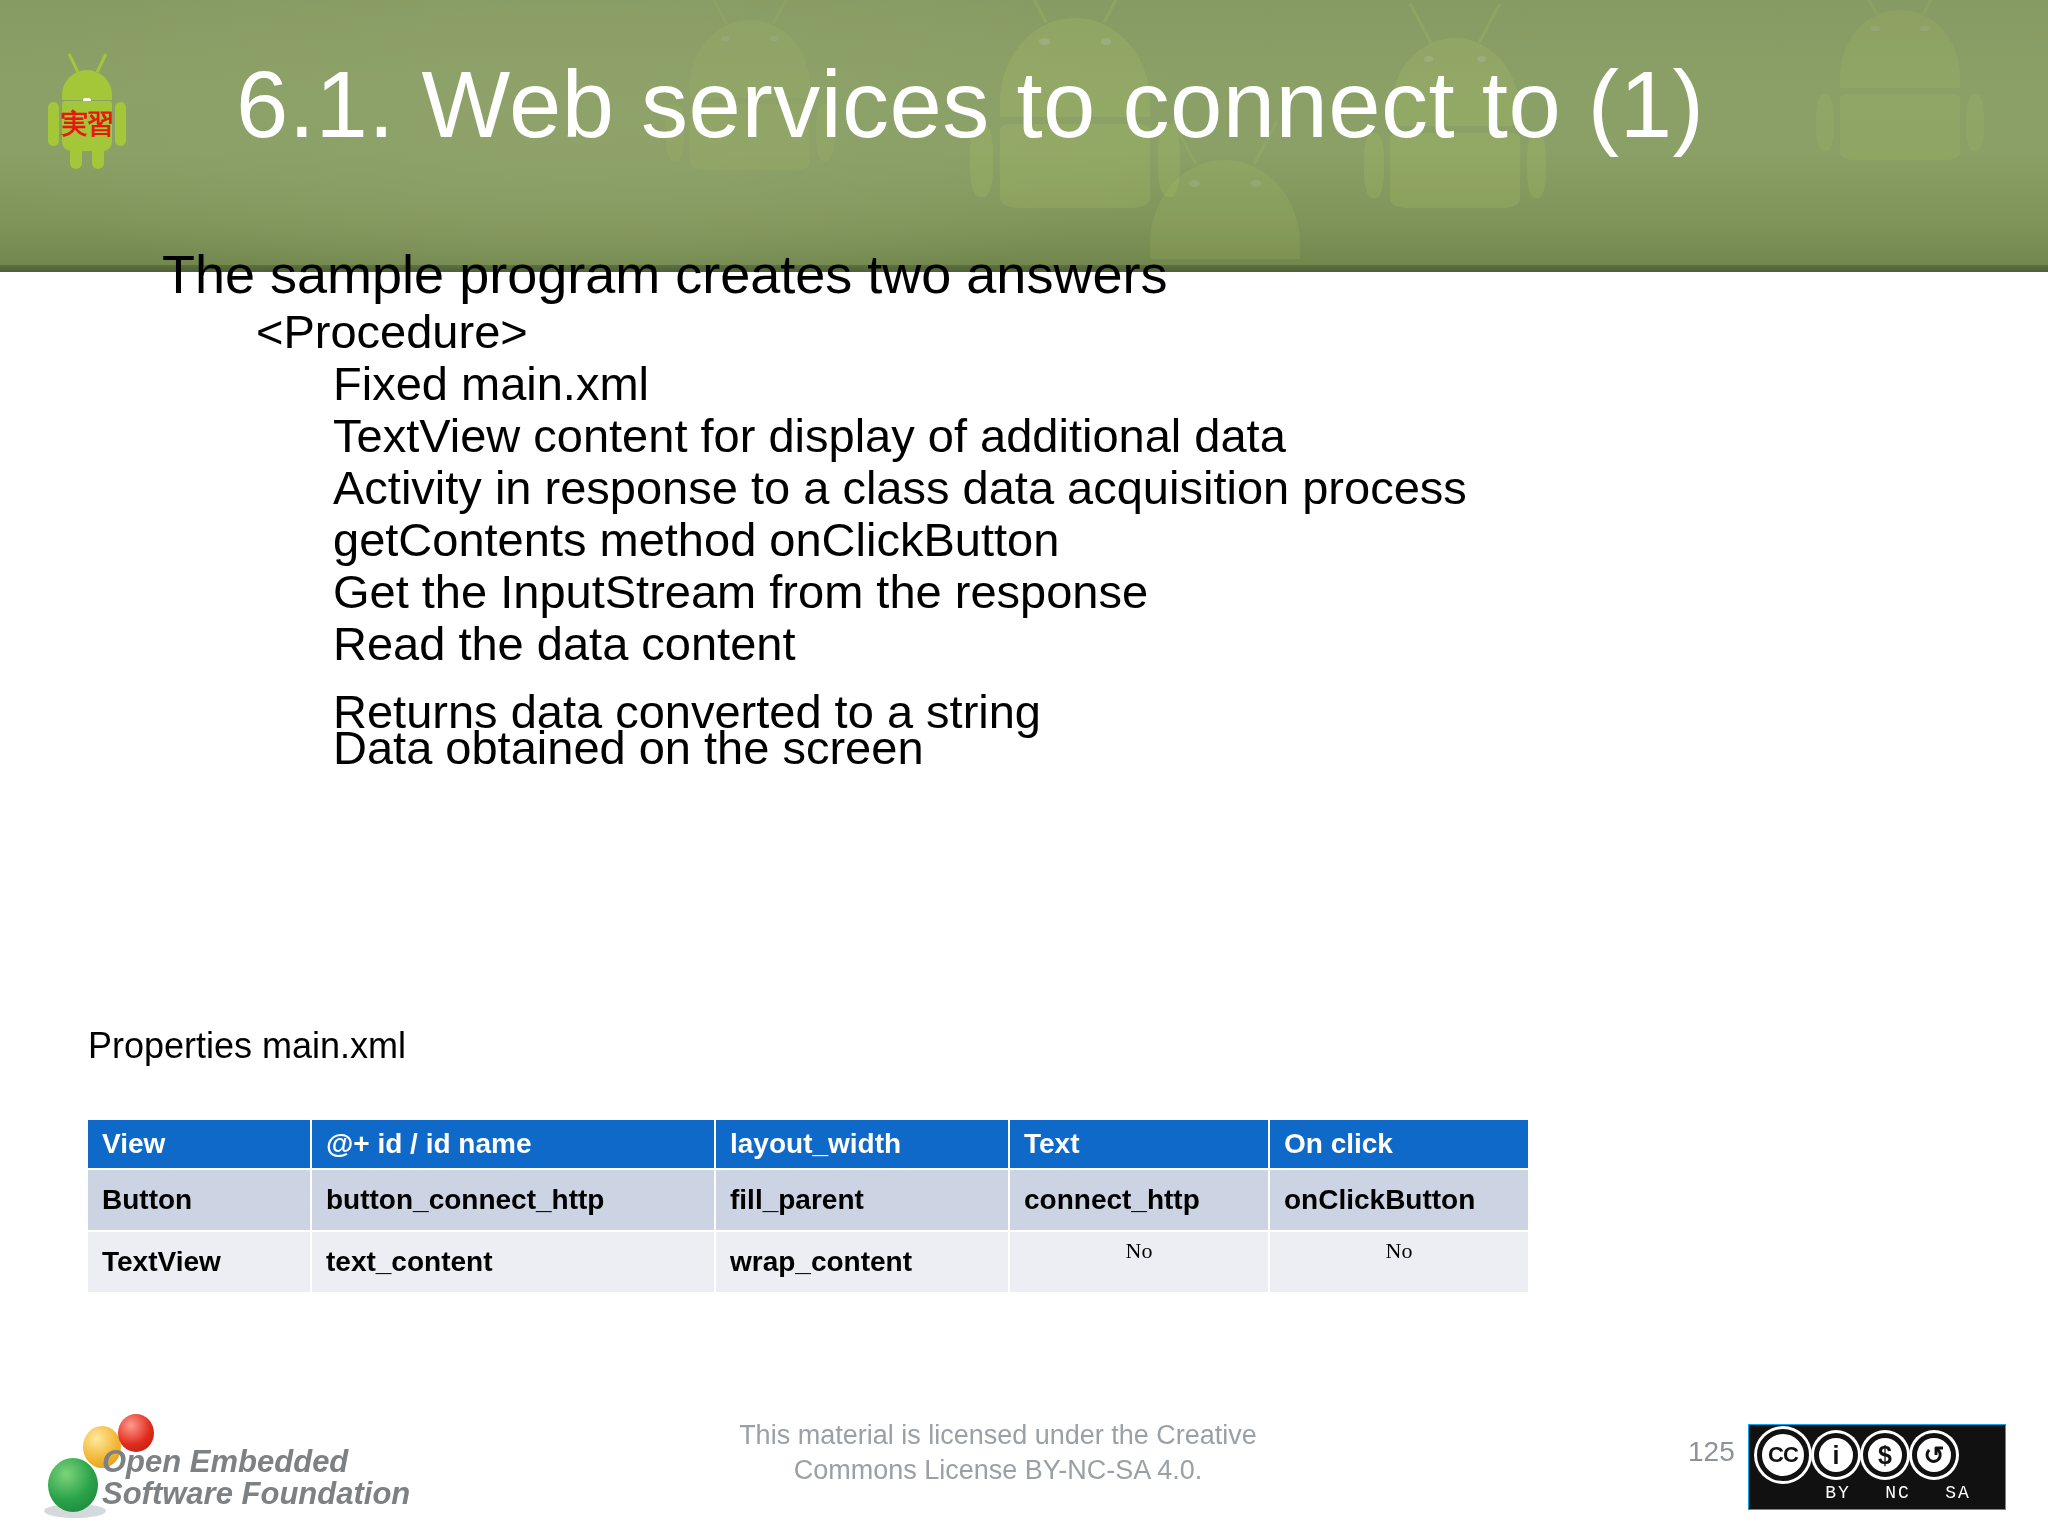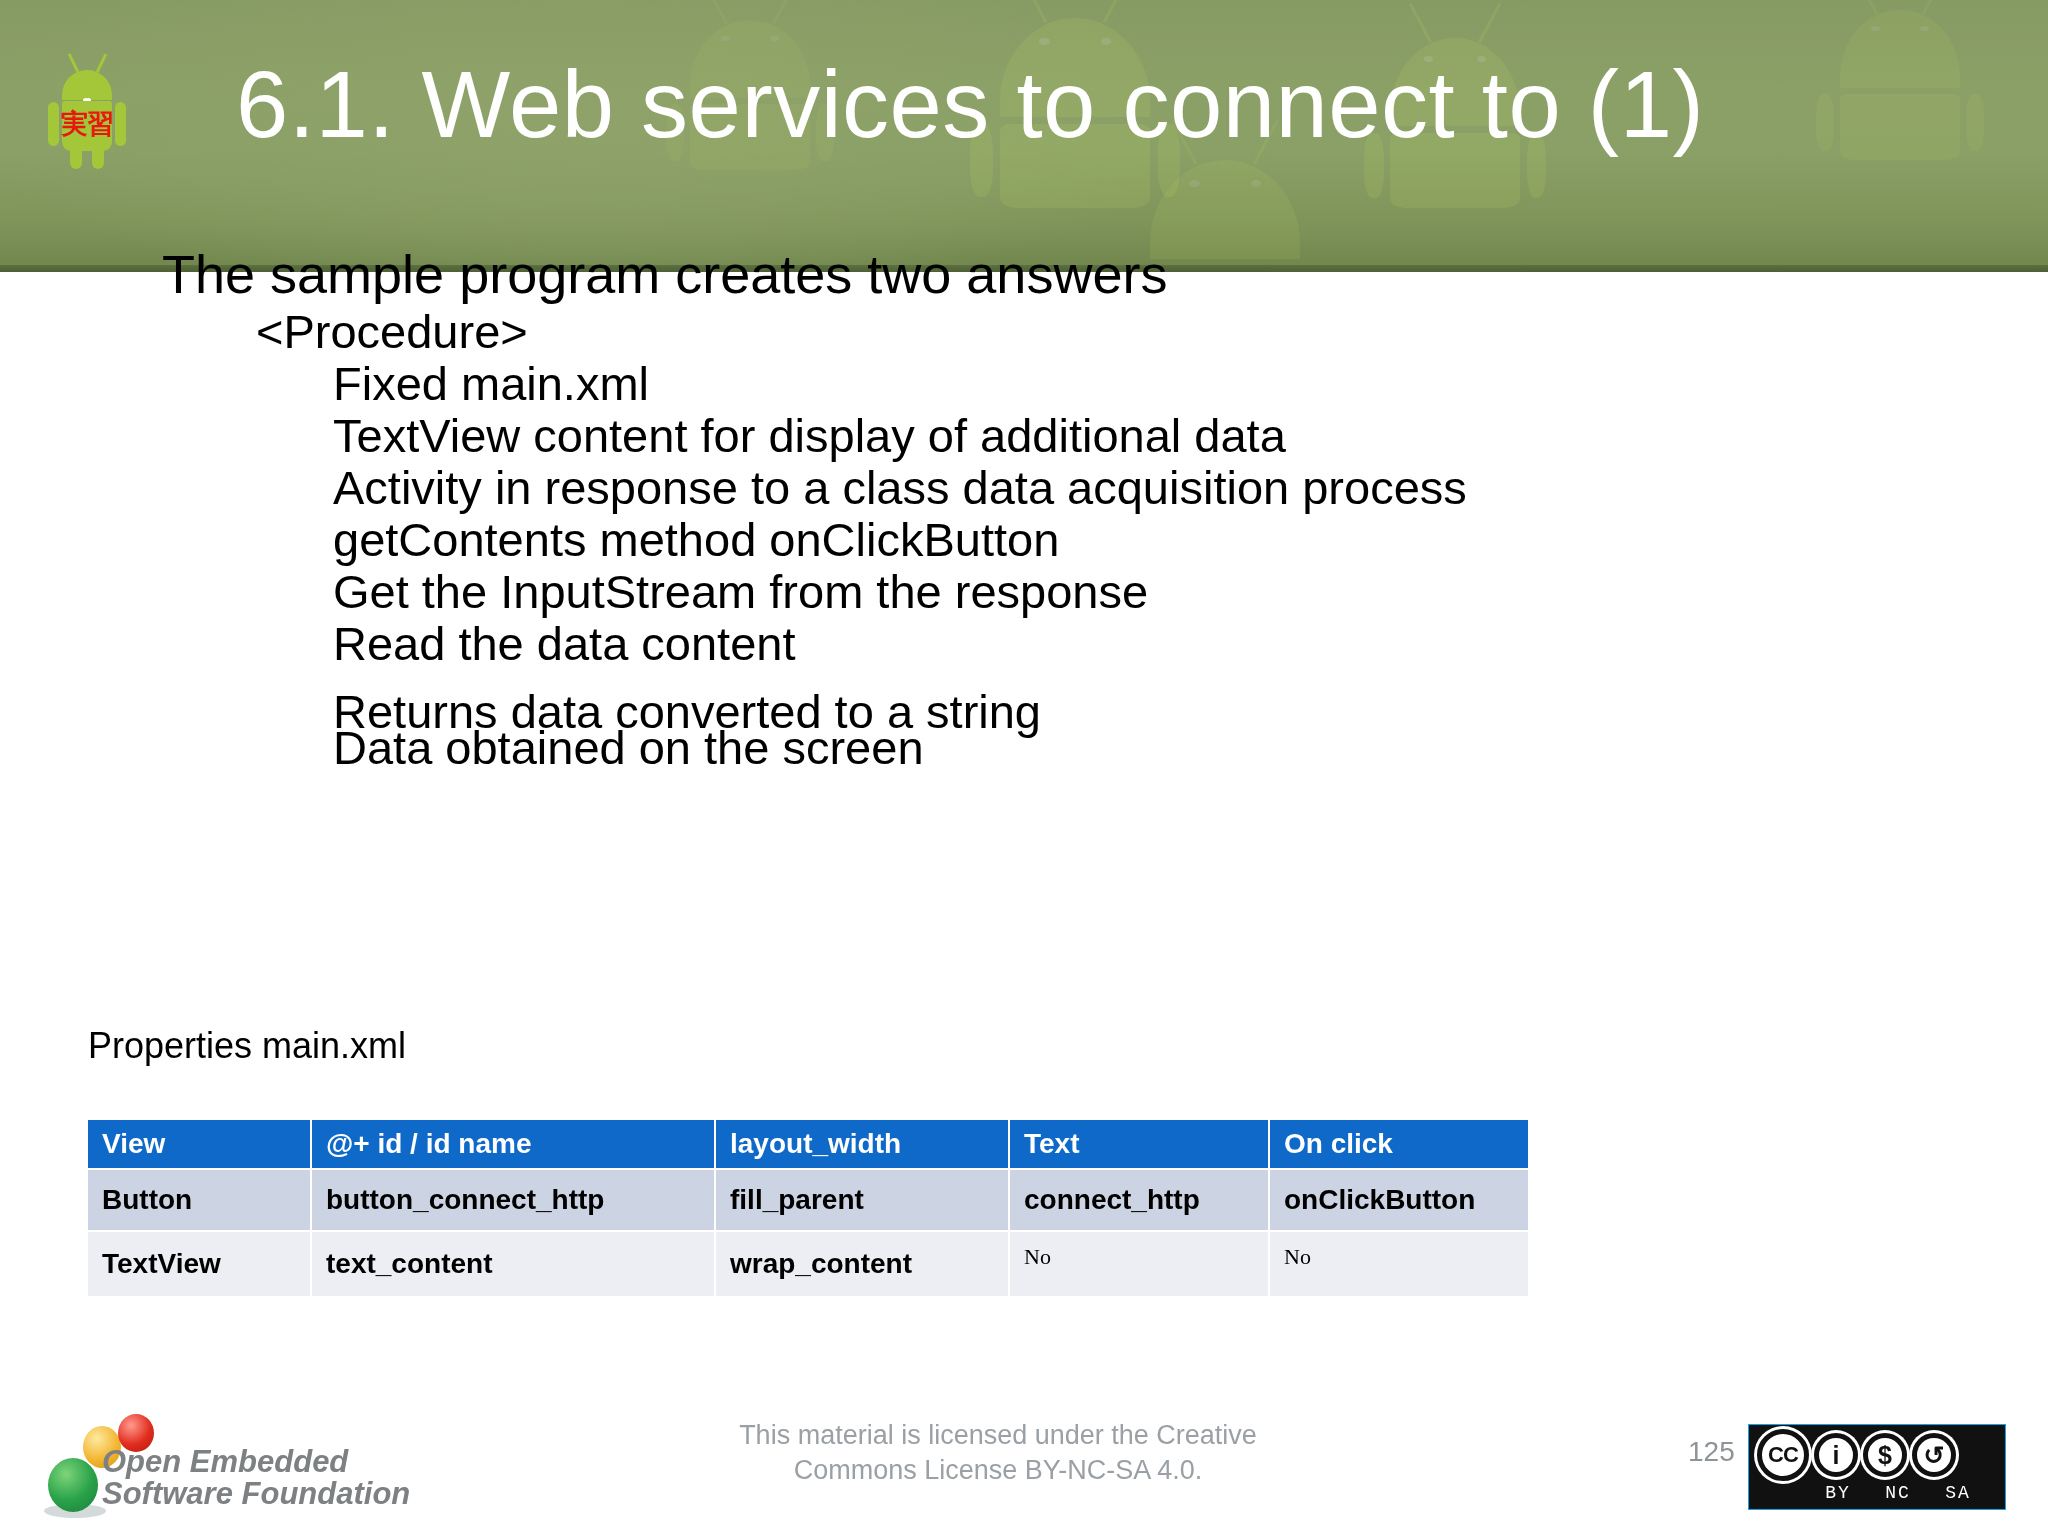--- a/index.html
+++ b/index.html
@@ -254,21 +254,22 @@
   }
   .prop-table tbody tr.r-even td {
     background: #eceef4;
     height: 44px;
   }
   .prop-table td.na {
     font-family: "Liberation Serif", serif;
     font-weight: normal;
     font-size: 22px;
     vertical-align: top;
-    padding-top: 12px;
+    padding-top: 6px;
+    text-align: center;
   }
   .col-view  { width: 222px; }
   .col-id    { width: 402px; }
   .col-lw    { width: 292px; }
   .col-text  { width: 258px; }
   .col-click { width: 258px; }
 
   
   .footer {
     position: absolute;

